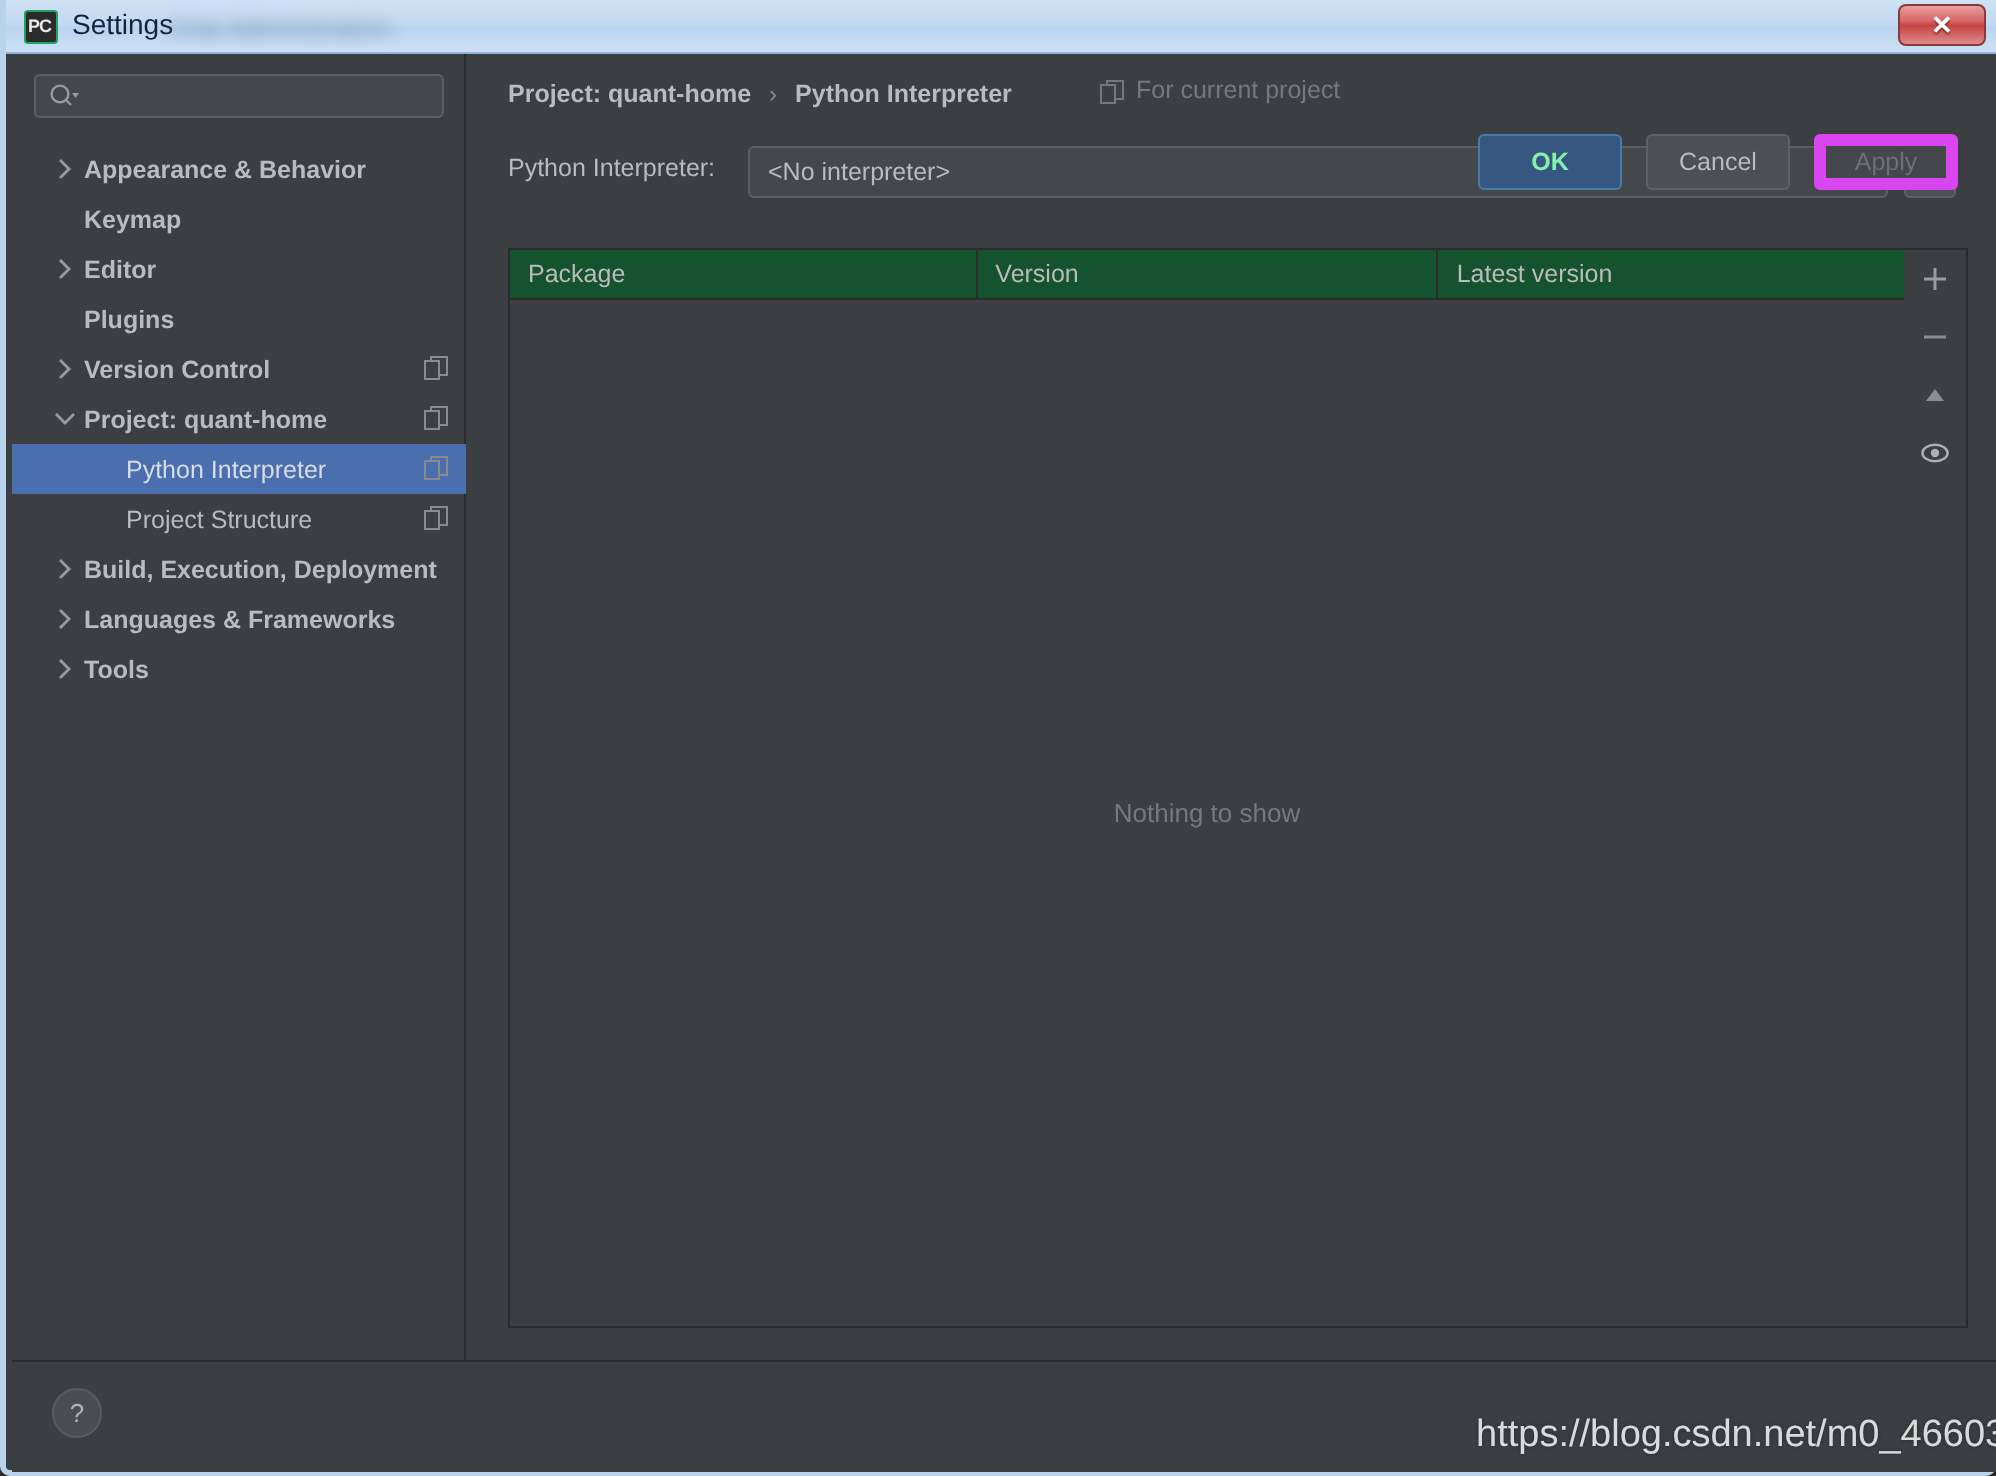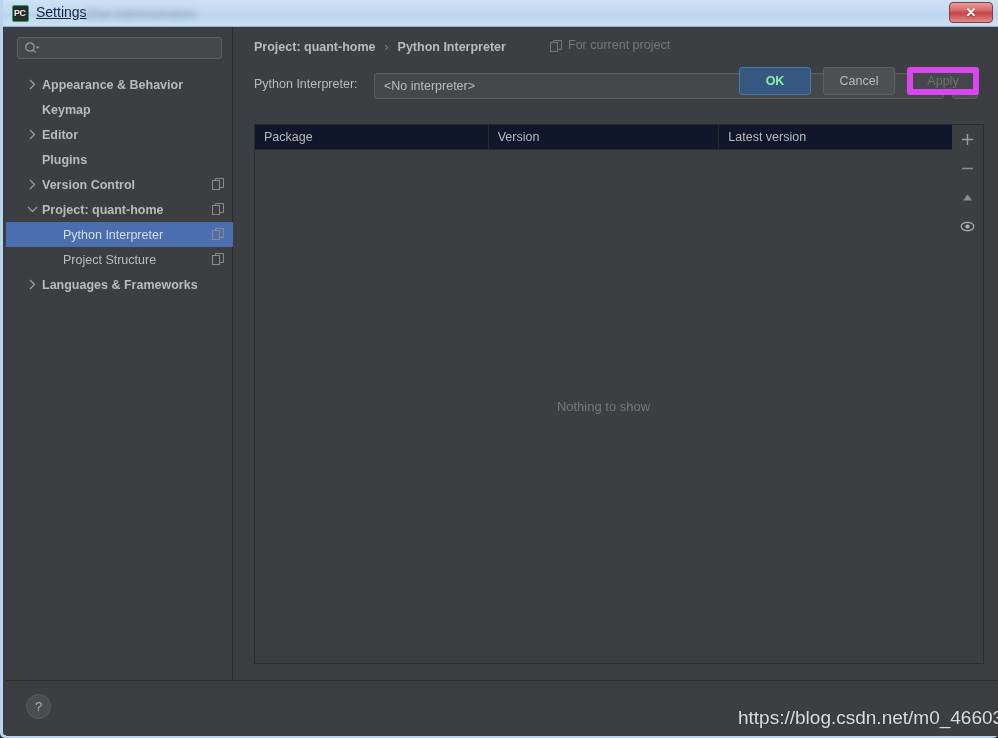--- a/index.html
+++ b/index.html
@@ -55,21 +55,20 @@
     letter-spacing: -0.5px;
     line-height: 14px;
     font-family: "Liberation Sans", sans-serif;
   }
   .title-text {
     position: absolute;
     left: 33px; top: 4px;
     font-size: 14px;
     color: #15233b;
     font-family: "Liberation Sans", sans-serif;
-    text-decoration: underline;
   }
   .title-blur {
     position: absolute;
     left: 82px; top: 7px;
     width: 122px; height: 14px;
     font-size: 12px;
     color: #6f87a3;
     filter: blur(3.6px);
     letter-spacing: 0.4px;
     white-space: nowrap;
@@ -279,21 +278,21 @@
   .table-main {
     position: absolute;
     left: 0; top: 0;
     width: 698px; height: 100%;
     border-right: 1px solid #2b2b2b;
     box-sizing: border-box;
   }
   .table-head {
     display: flex;
     height: 24px;
-    background: #0f172a;
+    background: #14532d;
     border-bottom: 1px solid #2b2b2b;
   }
   .th {
     font-size: 12.5px;
     color: #bbbbbb;
     line-height: 24px;
     padding-left: 9px;
     box-sizing: border-box;
     border-right: 1px solid #2b2b2b;
     font-family: "Liberation Sans", sans-serif;
@@ -485,21 +484,37 @@
               <rect x="0.5" y="2.5" width="7" height="9" fill="none" stroke="#8b8b8b" stroke-width="1"></rect>
               <path d="M3.5 2.5 V0.5 H11.5 V9.5 H7.5" fill="none" stroke="#8b8b8b" stroke-width="1"></path>
             </svg>
           </div>
           <div class="tree-item lvl0">
             <span class="chev">
               <svg width="7" height="11" viewBox="0 0 7 11">
                 <polyline points="1,1 5.5,5.5 1,10" fill="none" stroke="#9b9b9b" stroke-width="1.4"></polyline>
               </svg>
             </span>
+            <span class="tree-label">Build, Execution, Deployment</span>
+          </div>
+          <div class="tree-item lvl0">
+            <span class="chev">
+              <svg width="7" height="11" viewBox="0 0 7 11">
+                <polyline points="1,1 5.5,5.5 1,10" fill="none" stroke="#9b9b9b" stroke-width="1.4"></polyline>
+              </svg>
+            </span>
             <span class="tree-label">Languages &amp; Frameworks</span>
+          </div>
+          <div class="tree-item lvl0">
+            <span class="chev">
+              <svg width="7" height="11" viewBox="0 0 7 11">
+                <polyline points="1,1 5.5,5.5 1,10" fill="none" stroke="#9b9b9b" stroke-width="1.4"></polyline>
+              </svg>
+            </span>
+            <span class="tree-label">Tools</span>
           </div>
         </div>
     </div>
 
     <div class="content">
 
       <div class="breadcrumb">
         <span class="crumb">Project: quant-home</span>
         <span class="crumb-sep">›</span>
         <span class="crumb">Python Interpreter</span>

